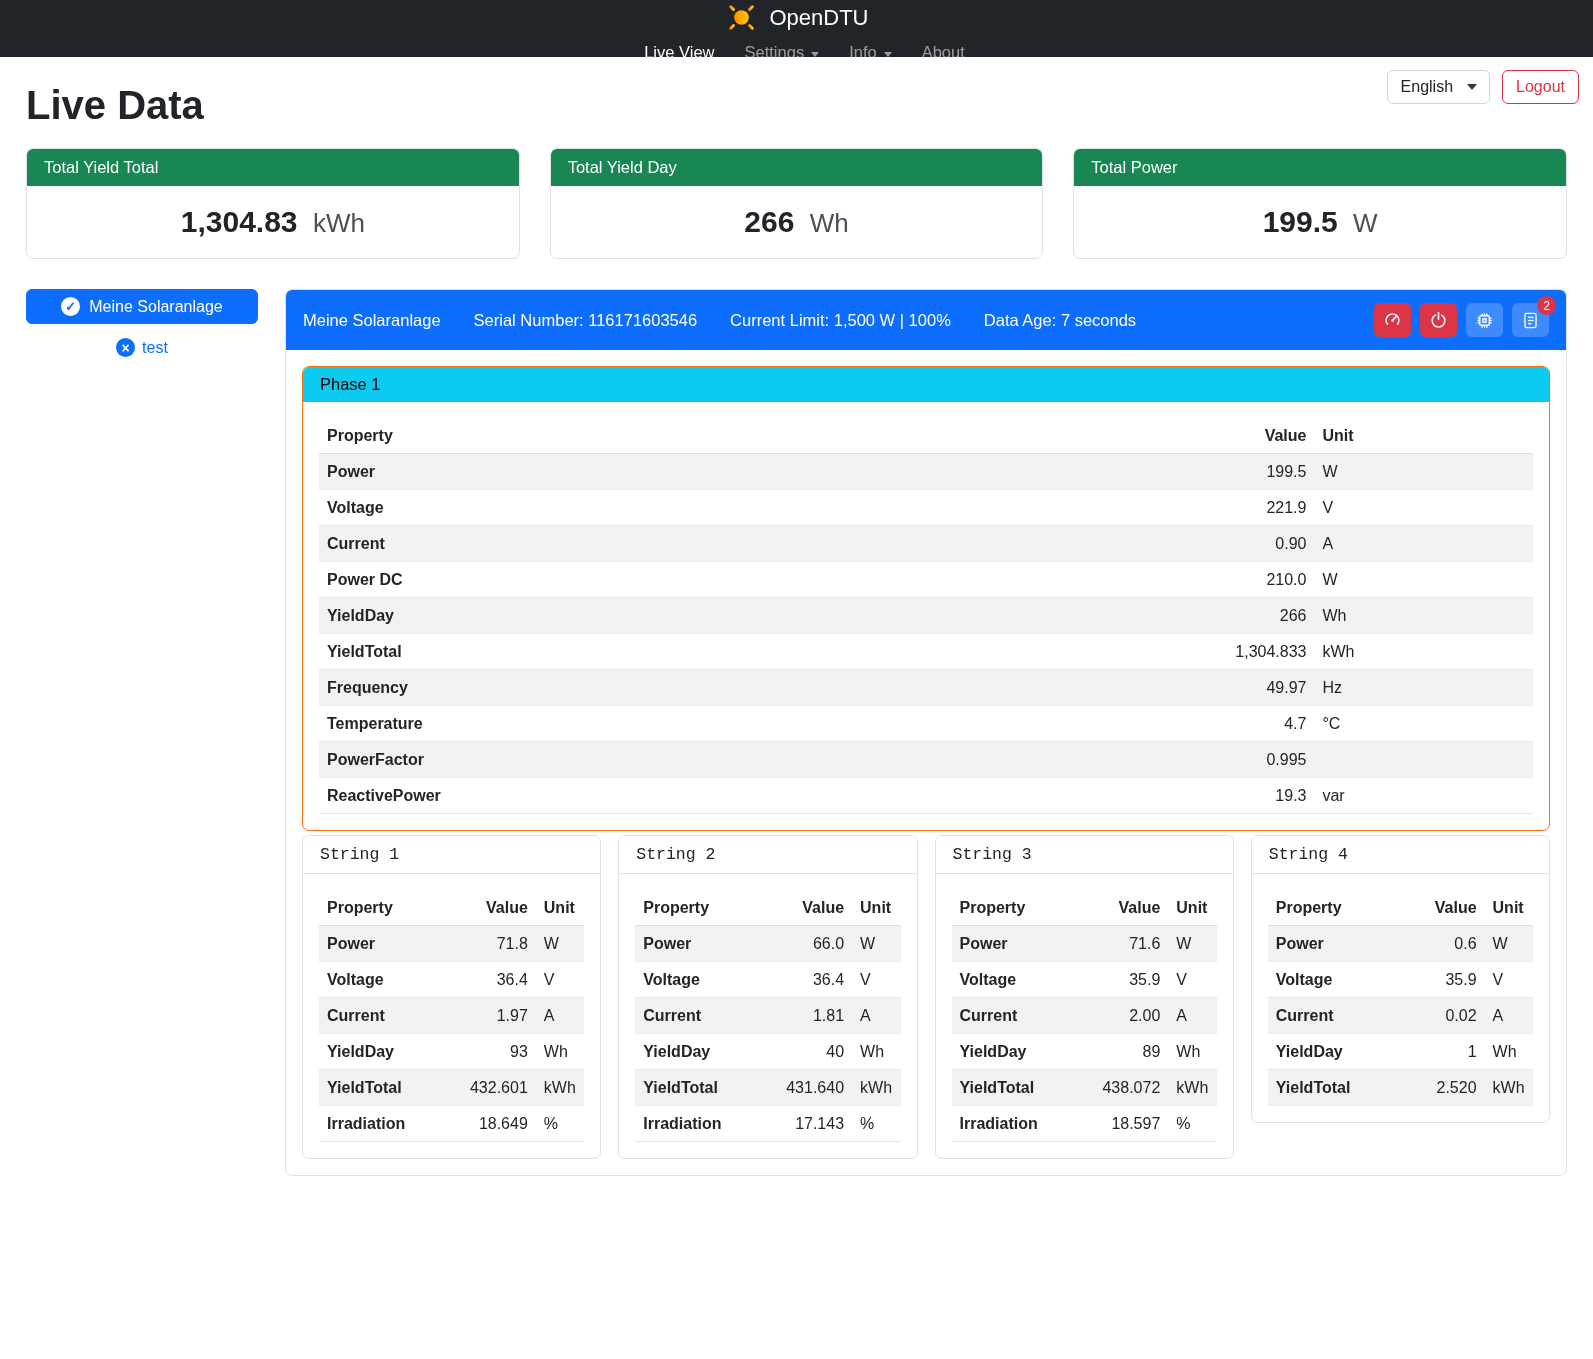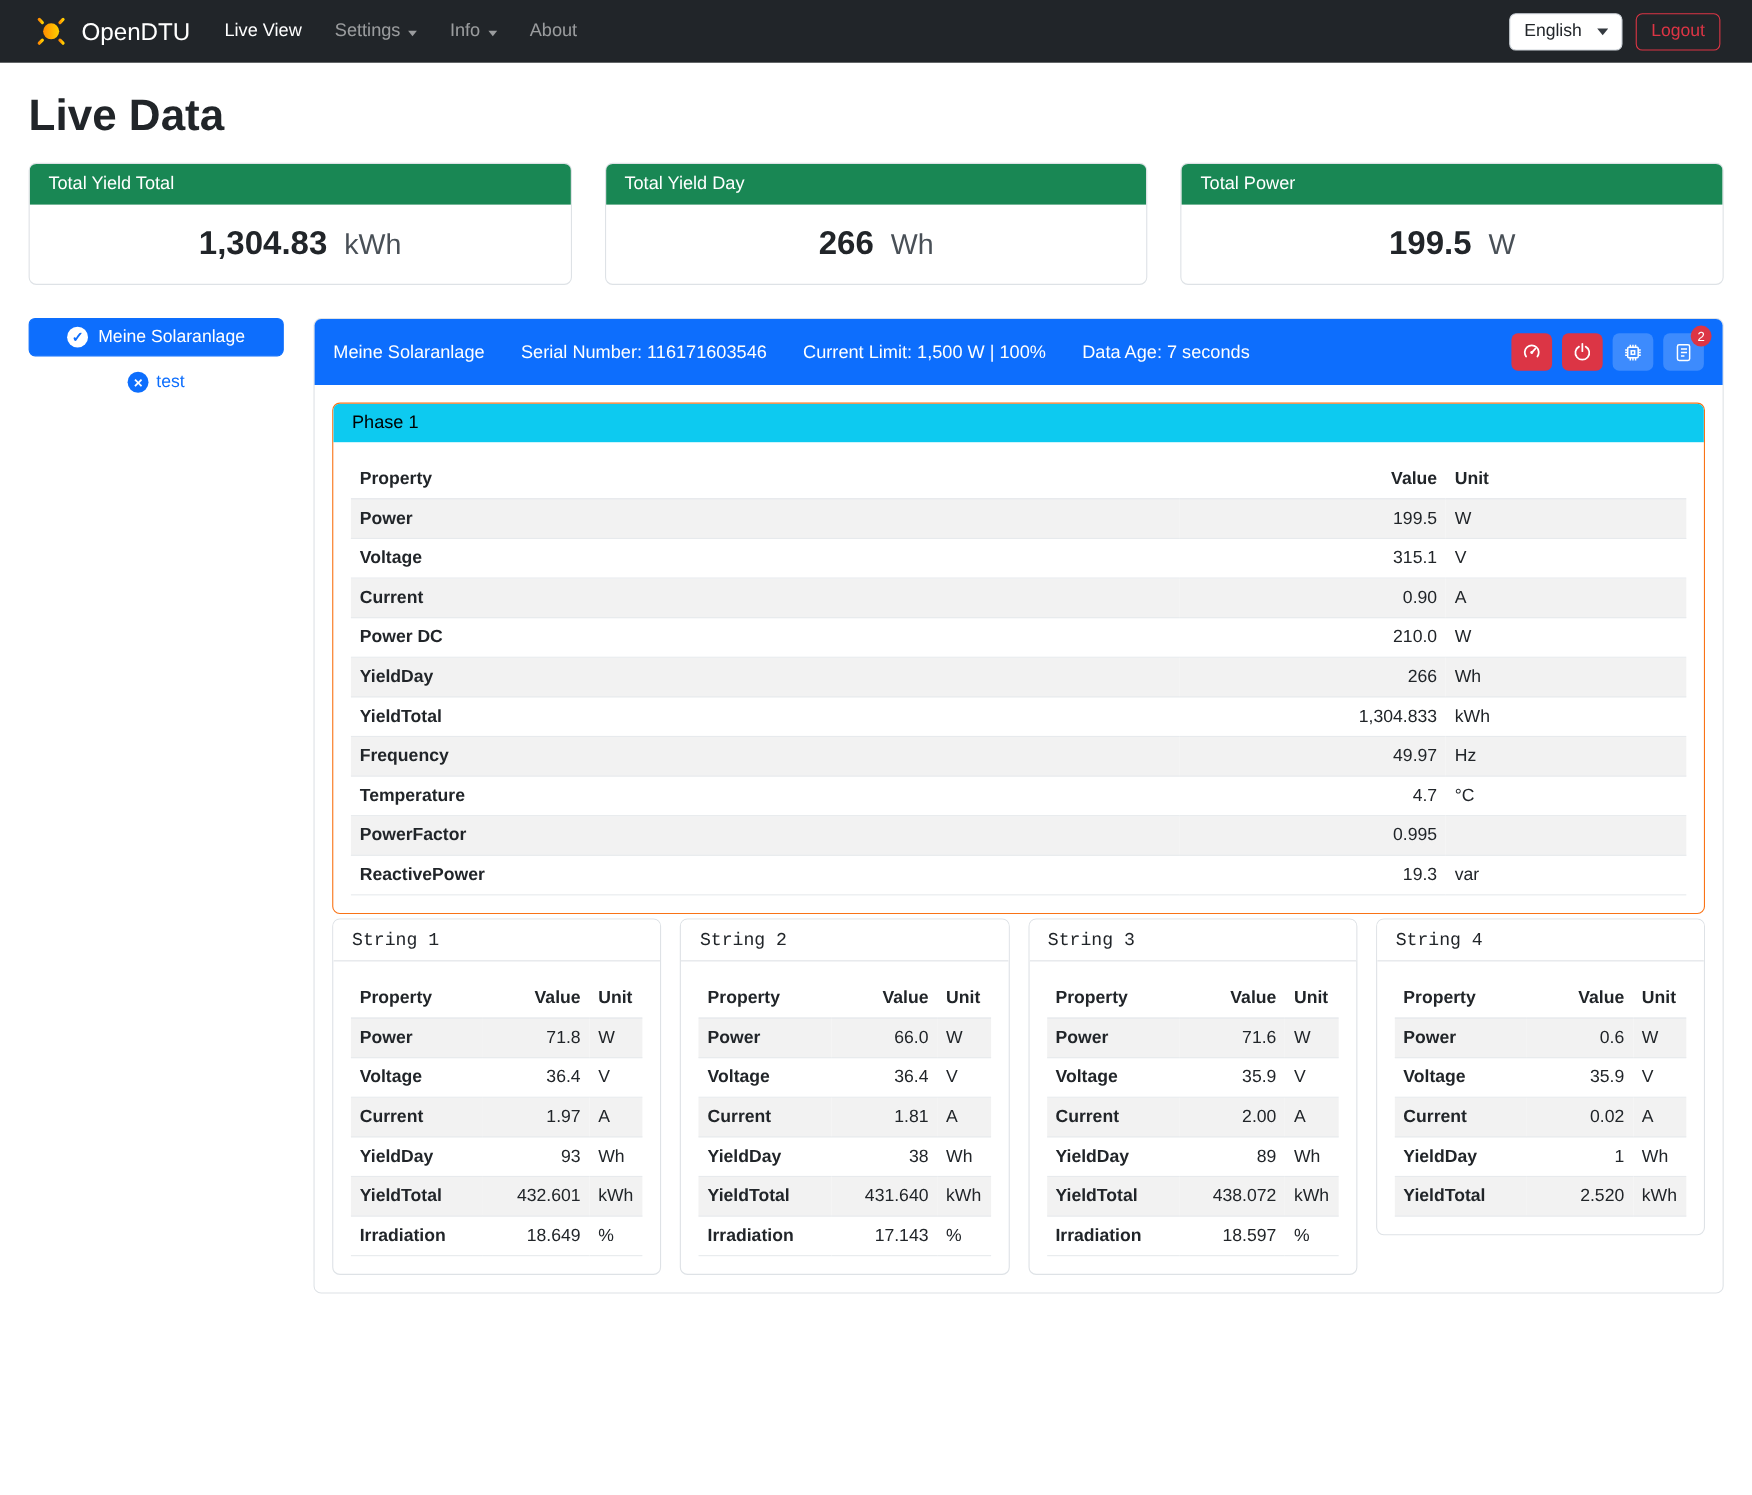--- a/index.html
+++ b/index.html
@@ -7,21 +7,22 @@
   body {
     width:1593px;
     font-family:"Liberation Sans", sans-serif;
     color:#212529;
     font-size:16px;
   }
 
   
   .navbar {
     height:57px; background:#212529; display:flex; align-items:center;
-    padding:0 29px;
+    padding:0 14px;
+    flex-direction:column;
   }
   .brand { display:flex; align-items:center; gap:10px; color:#fff; font-size:22px; cursor:pointer; }
   .brand svg { display:block; }
   .nav-links { display:flex; align-items:center; margin-left:16px; }
   .nav-link {
     color:rgba(255,255,255,.55); font-size:16.5px; padding:8px 15px;
     text-decoration:none; cursor:pointer; display:flex; align-items:center; gap:7px;
   }
   .nav-link.active { color:#fff; }
   .caret-down {
@@ -294,21 +295,21 @@
                 </tr>
               </thead>
               <tbody>
                   <tr>
                     <td class="prop">Power</td>
                     <td class="val">199.5</td>
                     <td class="unit">W</td>
                   </tr>
                   <tr>
                     <td class="prop">Voltage</td>
-                    <td class="val">315.1</td>
+                    <td class="val">221.9</td>
                     <td class="unit">V</td>
                   </tr>
                   <tr>
                     <td class="prop">Current</td>
                     <td class="val">0.90</td>
                     <td class="unit">A</td>
                   </tr>
                   <tr>
                     <td class="prop">Power DC</td>
                     <td class="val">210.0</td>
@@ -419,21 +420,21 @@
                       <td class="val">36.4</td>
                       <td class="unit">V</td>
                     </tr>
                     <tr>
                       <td class="prop">Current</td>
                       <td class="val">1.81</td>
                       <td class="unit">A</td>
                     </tr>
                     <tr>
                       <td class="prop">YieldDay</td>
-                      <td class="val">38</td>
+                      <td class="val">40</td>
                       <td class="unit">Wh</td>
                     </tr>
                     <tr>
                       <td class="prop">YieldTotal</td>
                       <td class="val">431.640</td>
                       <td class="unit">kWh</td>
                     </tr>
                     <tr>
                       <td class="prop">Irradiation</td>
                       <td class="val">17.143</td>

